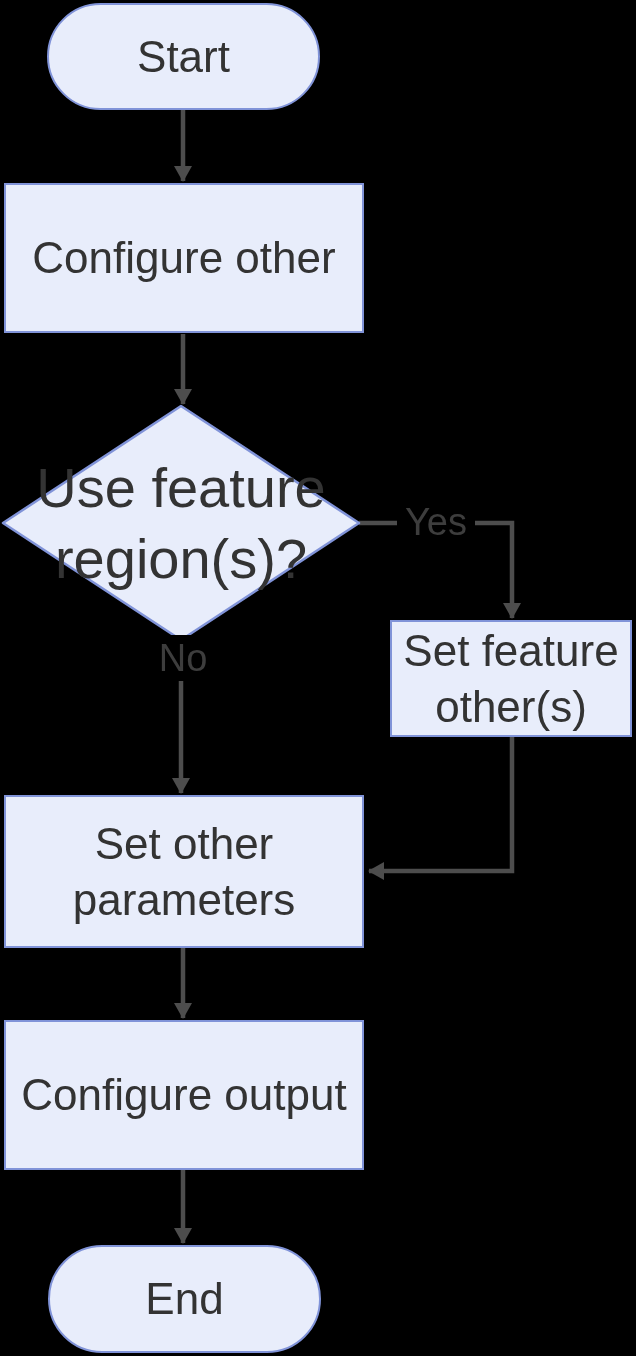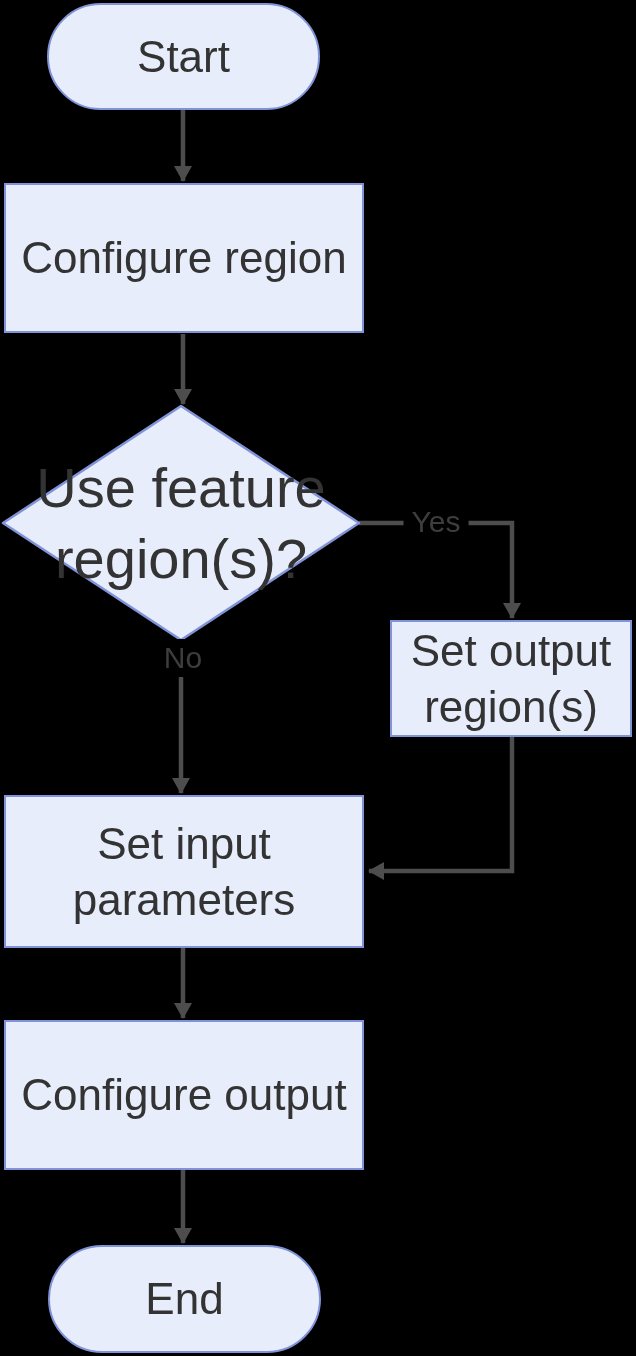--- a/index.html
+++ b/index.html
@@ -64,21 +64,21 @@
     border: none;
     color: var(--node-text);
     font-size: 56px;
     line-height: 1.27;
   }
   .edge-label {
     position: absolute;
     transform: translate(-50%, -50%);
     background: var(--background);
     color: var(--edge-label-text);
-    font-size: 30px;
+    font-size: 38px;
     line-height: 1;
     padding: 4px 8px;
     white-space: nowrap;
   }
   
   #node-start            { left: 47px;  top: 3px;    width: 273px; height: 107px; }
   #node-configure-input  { left: 4px;   top: 183px;  width: 360px; height: 150px; }
   #diamond-label         { left: 21px;  top: 406px;  width: 320px; height: 234px; }
   #node-set-feature      { left: 390px; top: 620px;  width: 242px; height: 117px; }
   #node-set-other        { left: 4px;   top: 795px;  width: 360px; height: 153px; }
@@ -108,33 +108,33 @@
     <path class="edge-path" d="M183 1170 L183 1243" marker-end="url(#arrowhead)"></path>
 
     <polygon class="diamond-shape" points="181,406 359,523 181,640 3,523"></polygon>
   </svg>
 
   <div class="node stadium" id="node-start">
     <span class="label">Start</span>
   </div>
 
   <div class="node" id="node-configure-input">
-    <span class="label">Configure region</span>
+    <span class="label">Configure other</span>
   </div>
 
   <div class="diamond-label" id="diamond-label">
     <span class="label">Use feature region(s)?</span>
   </div>
 
   <div class="node" id="node-set-feature">
-    <span class="label">Set output region(s)</span>
+    <span class="label">Set feature other(s)</span>
   </div>
 
   <div class="node" id="node-set-other">
-    <span class="label">Set input parameters</span>
+    <span class="label">Set other parameters</span>
   </div>
 
   <div class="node" id="node-configure-output">
     <span class="label">Configure output</span>
   </div>
 
   <div class="node stadium" id="node-end">
     <span class="label">End</span>
   </div>
 

